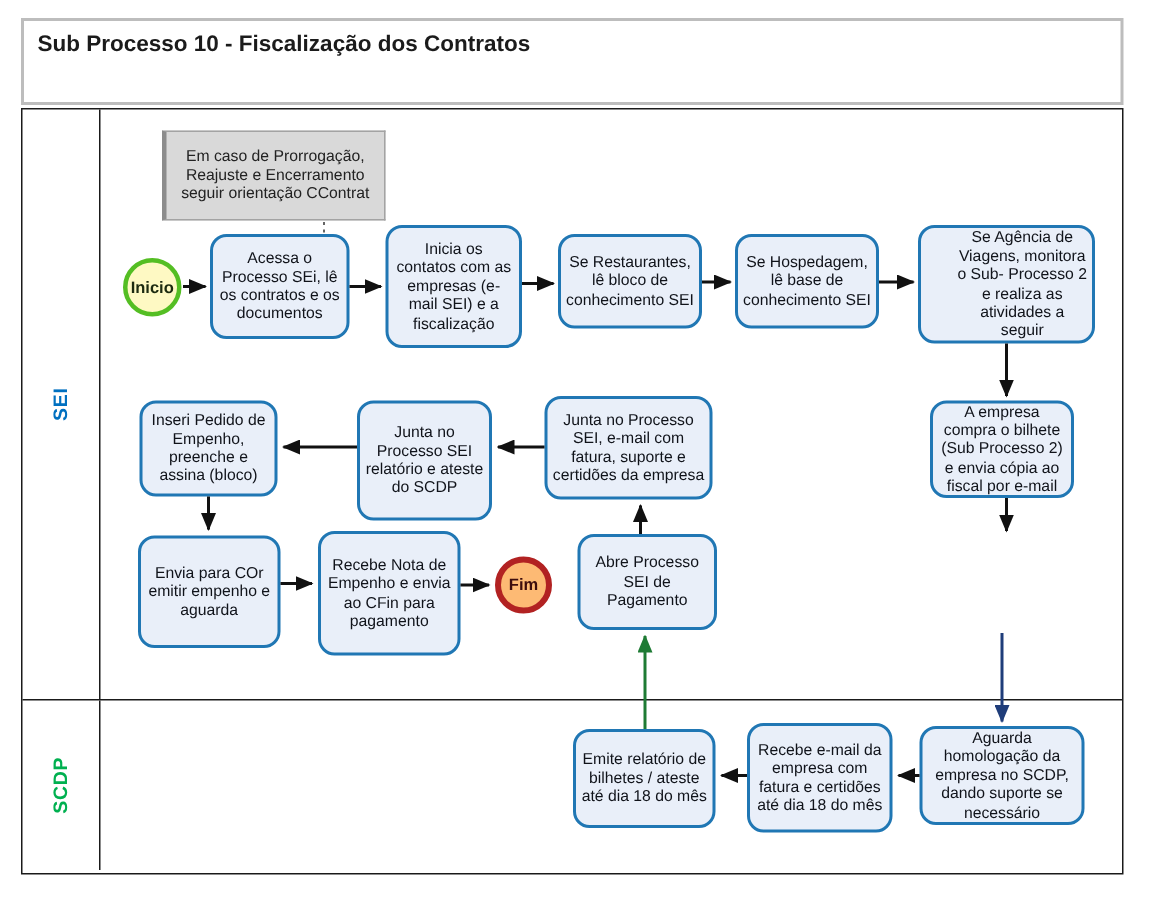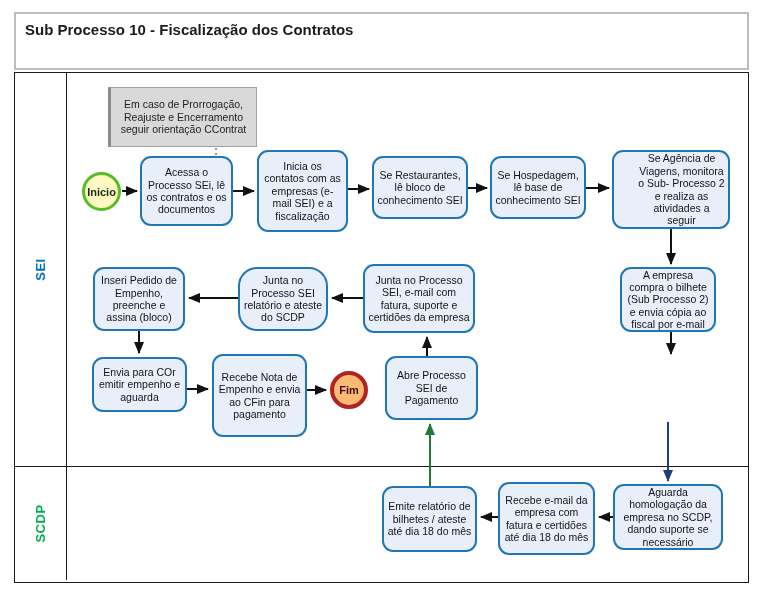--- a/index.html
+++ b/index.html
@@ -68,25 +68,25 @@
 
   <div class="terminator start">Inicio</div>
 
   <div class="node" style="left:140px; top:156px; width:93px; height:70px;">Acessa o Processo SEi, lê os contratos e os documentos</div>
   <div class="node" style="left:257px; top:150px; width:91px; height:82px;">Inicia os contatos com as empresas (e-mail SEI) e a fiscalização</div>
   <div class="node" style="left:372px; top:156px; width:96px; height:63px;">Se Restaurantes, lê bloco de conhecimento SEI</div>
   <div class="node" style="left:490px; top:156px; width:96px; height:63px;">Se Hospedagem, lê base de conhecimento SEI</div>
   <div class="node" style="left:612px; top:150px; width:118px; height:79px;padding-left:24px;">Se Agência de Viagens, monitora o Sub- Processo 2 e realiza as atividades a seguir</div>
 
   <div class="node" style="left:93px; top:267px; width:92px; height:64px;">Inseri Pedido de Empenho, preenche e assina (bloco)</div>
-  <div class="node" style="left:238px; top:267px; width:90px; height:64px;border-radius:19px;">Junta no Processo SEI relatório e ateste do SCDP</div>
+  <div class="node" style="left:238px; top:267px; width:90px; height:80px;">Junta no Processo SEI relatório e ateste do SCDP</div>
   <div class="node" style="left:363px; top:264px; width:112px; height:69px;">Junta no Processo SEI, e-mail com fatura, suporte e certidões da empresa</div>
   <div class="node" style="left:620px; top:267px; width:96px; height:65px;">A empresa compra o bilhete (Sub Processo 2) e envia cópia ao fiscal por e-mail</div>
 
-  <div class="node" style="left:92px; top:357px; width:95px; height:55px;">Envia para COr emitir empenho e aguarda</div>
+  <div class="node" style="left:92px; top:357px; width:95px; height:75px;">Envia para COr emitir empenho e aguarda</div>
   <div class="node" style="left:212px; top:354px; width:95px; height:83px;text-align:center;">Recebe Nota de Empenho e envia ao CFin para pagamento</div>
   <div class="node" style="left:385px; top:356px; width:93px; height:64px;">Abre Processo SEI de Pagamento</div>
 
   <div class="node" style="left:382px; top:486px; width:95px; height:66px;">Emite relatório de bilhetes / ateste até dia 18 do mês</div>
   <div class="node" style="left:498px; top:482px; width:97px; height:73px;">Recebe e-mail da empresa com fatura e certidões até dia 18 do mês</div>
   <div class="node" style="left:613px; top:484px; width:110px; height:66px;">Aguarda homologação da empresa no SCDP, dando suporte se necessário</div>
 
   <div class="terminator end">Fim</div>
 
   <svg class="connectors" width="768" height="600">

